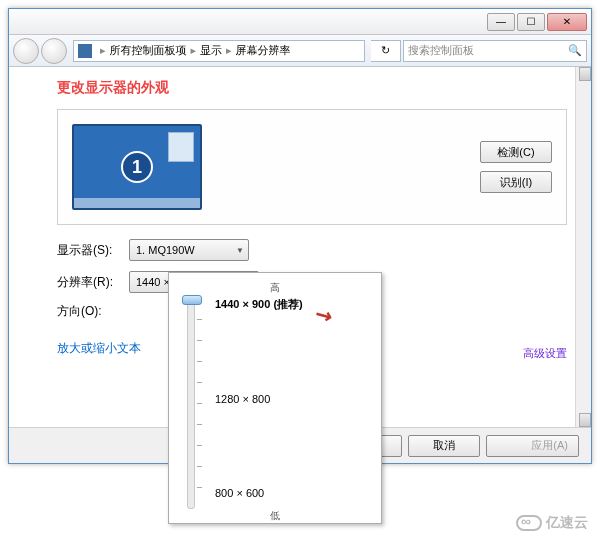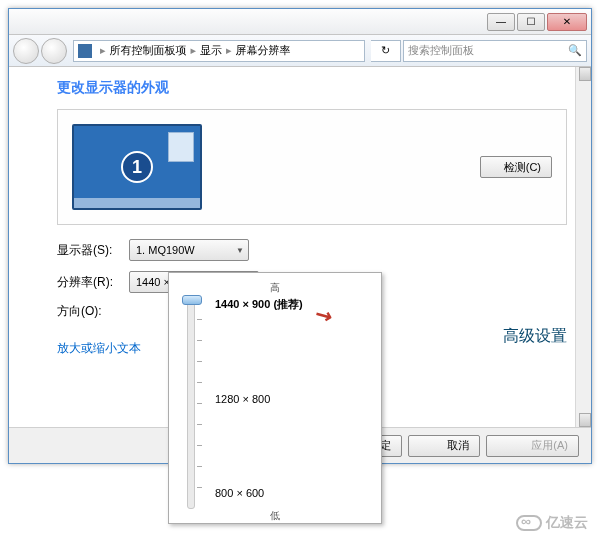--- a/index.html
+++ b/index.html
@@ -14,40 +14,40 @@
     .addrbar { height: 32px; background: linear-gradient(#f7f9fc, #e8eef5); border-bottom: 1px solid #c5c5c5; display: flex; align-items: center; padding: 0 4px; gap: 2px; }
     .nav-btn { width: 26px; height: 26px; border-radius: 50%; border: 1px solid #b0b0b0; background: radial-gradient(circle at 40% 35%, #fff, #d8d8d8); cursor: pointer; }
     .breadcrumb { flex: 1; height: 22px; border: 1px solid #abc; background: #fff; display: flex; align-items: center; font-size: 11px; padding-left: 4px; margin: 0 4px; }
     .bc-icon { width: 14px; height: 14px; background: #3a6ea5; margin-right: 4px; }
     .bc-sep { margin: 0 4px; color: #888; }
     .refresh-area { width: 30px; height: 22px; border: 1px solid #abc; border-left: none; background: #fff; display: flex; align-items: center; justify-content: center; font-size: 11px; }
     .searchbox { width: 184px; height: 22px; border: 1px solid #abc; background: #fff; display: flex; align-items: center; padding: 0 4px; font-size: 11px; color: #888; }
     .searchbox .mg { margin-left: auto; color: #3a6ea5; }
     
     .content { padding: 12px 24px 12px 48px; position: relative; background: #fff; min-height: 360px; }
-    .heading { color: #3b82f6; font-size: 14px; margin-bottom: 12px; }
+    .heading { color: #ef4444; font-size: 14px; margin-bottom: 12px; }
     
     .monitor-box { border: 1px solid #d0d0d0; background: #fefefe; padding: 14px; display: flex; align-items: center; gap: 20px; margin-bottom: 14px; position: relative; }
     .monitor-preview { width: 130px; height: 86px; position: relative; background: #2c6fb8; border: 2px solid #1d4b80; border-radius: 2px; display: flex; align-items: center; justify-content: center; }
     .monitor-preview .mini { position: absolute; top: 6px; right: 6px; width: 26px; height: 30px; background: #dbe9f7; border: 1px solid #9bb8d8; }
     .monitor-preview .tb { position: absolute; bottom: 0; left: 0; right: 0; height: 10px; background: #95b7dd; }
     .monitor-preview .num { width: 32px; height: 32px; border-radius: 50%; background: #1a4d8f; color: #fff; font-size: 18px; font-weight: bold; display: flex; align-items: center; justify-content: center; border: 2px solid #fff; }
     .side-btns { margin-left: auto; display: flex; flex-direction: column; gap: 8px; }
-    .std-btn { min-width: 72px; height: 22px; border: 1px solid #8a8a8a; background: linear-gradient(#fafafa,#e4e4e4); font-size: 11px; border-radius: 2px; cursor: pointer; padding: 0 10px; text-align: right; }
+    .std-btn { min-width: 72px; height: 22px; border: 1px solid #8a8a8a; background: linear-gradient(#fafafa,#e4e4e4); font-size: 11px; border-radius: 2px; cursor: pointer; padding: 0 10px; }
     .std-btn:disabled { color: #a0a0a0; padding-left: 44px; }
     
     .form-row { display: flex; align-items: center; margin-bottom: 10px; font-size: 12px; }
     .form-row label { width: 72px; }
     .dropdown { height: 22px; border: 1px solid #8a8a8a; background: linear-gradient(#fafafa,#e4e4e4); font-size: 11px; padding: 0 20px 0 6px; position: relative; display: inline-flex; align-items: center; min-width: 120px; cursor: pointer; border-radius: 2px; }
     .dropdown::after { content: "▼"; position: absolute; right: 4px; font-size: 8px; color: #555; }
     .dropdown.wide { min-width: 130px; }
     
     .links { margin-top: 20px; }
     .link { color: #0066cc; font-size: 12px; display: block; margin-bottom: 8px; cursor: pointer; }
-    .adv-link { color: #0c4a6e; font-size: 16px; position: absolute; right: 24px; bottom: 80px; cursor: pointer; }
+    .adv-link { color: #6d28d9; font-size: 11px; position: absolute; right: 24px; bottom: 66px; cursor: pointer; }
     
     .btnbar { height: 36px; background: #f0f0f0; border-top: 1px solid #d0d0d0; display: flex; align-items: center; justify-content: flex-end; gap: 6px; padding-right: 12px; }
     
     .scrollbar-v { position: absolute; top: 0; right: 0; width: 16px; height: 100%; background: #f0f0f0; border-left: 1px solid #d8d8d8; }
     .scrollbar-v::before, .scrollbar-v::after { content: ""; position: absolute; left: 3px; width: 10px; height: 12px; background: linear-gradient(#eee,#ccc); border: 1px solid #aaa; }
     .scrollbar-v::before { top: 0; }
     .scrollbar-v::after { bottom: 0; }
     
     
     .res-popup { position: absolute; left: 168px; top: 272px; width: 214px; height: 252px; background: #fff; border: 1px solid #acacac; box-shadow: 2px 2px 4px rgba(0,0,0,0.25); z-index: 20; padding: 8px 10px; font-size: 11px; }
@@ -101,20 +101,21 @@
     <h2 class="heading">更改显示器的外观</h2>
 
     <div class="monitor-box">
       <div class="monitor-preview">
         <div class="mini"></div>
         <div class="tb"></div>
         <div class="num">1</div>
       </div>
       <div class="side-btns">
         <button class="std-btn">检测(C)</button>
+        <button class="std-btn">识别(I)</button>
       </div>
     </div>
 
     <div class="form-row">
       <label>显示器(S):</label>
       <div class="dropdown">1. MQ190W</div>
     </div>
     <div class="form-row">
       <label>分辨率(R):</label>
       <div class="dropdown wide">1440 × 900 (推荐)</div>

